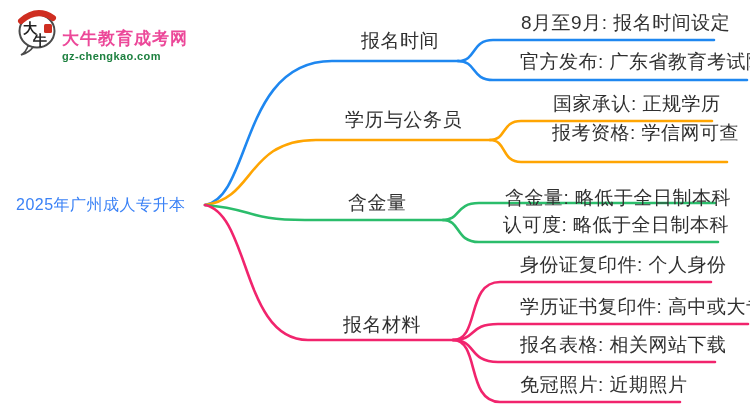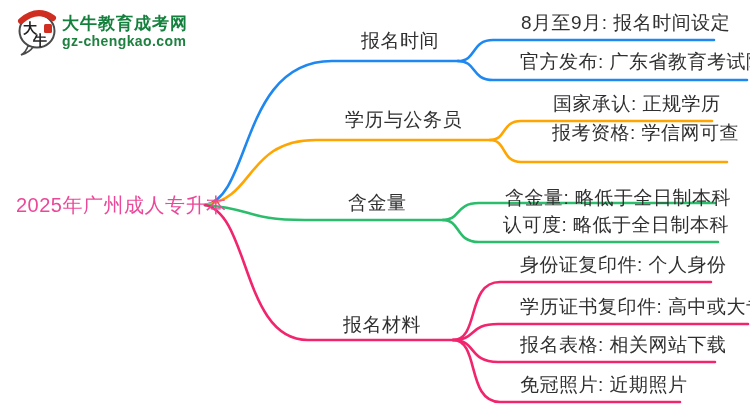--- a/index.html
+++ b/index.html
@@ -6,25 +6,25 @@
   .stage{
     position:relative;width:750px;height:410px;background:#ffffff;overflow:hidden;
     font-family:"Liberation Sans","DejaVu Sans",sans-serif;
   }
   .lines{position:absolute;left:0;top:0;width:750px;height:410px;}
   .lines path{fill:none;stroke-width:2.6;stroke-linecap:round;}
   .node{
     position:absolute;white-space:nowrap;color:#303030;
     font-size:19px;line-height:22px;letter-spacing:0.5px;
   }
-  .root-node{font-size:20px;color:#ec4899;}
+  .root-node{font-size:16px;color:#3b82f6;}
   .logo{position:absolute;left:16px;top:8px;display:flex;align-items:flex-start;}
   .logo-text{margin-left:4px;padding-top:6px;}
   .logo-name{font-size:17px;font-weight:bold;letter-spacing:1px;line-height:20px;}
-  .logo-url{font-size:14px;font-weight:bold;letter-spacing:0.4px;line-height:14px;}
+  .logo-url{font-size:11px;font-weight:bold;letter-spacing:0.4px;line-height:14px;}
 </style>
 </head>
 <body>
 
 <div class="stage">
 
   <svg class="lines" viewBox="0 0 750 410">
 
     <path d="M205,205 C252,197 240,61 332,61 L458,61" stroke="#1e87f0"></path>
     <path d="M458,61 C477,61 471,40 493,40 L714,40" stroke="#1e87f0"></path>
@@ -48,21 +48,21 @@
   <div class="logo">
     <svg width="42" height="48" viewBox="0 0 42 48">
       <ellipse cx="21" cy="23" rx="17.5" ry="16.5" fill="#ffffff" stroke-width="2" stroke="#4a4a4a"></ellipse>
       <path d="M12,38 Q10,44 5,47 Q14,44 17,39 Z" fill="#ffffff" stroke-width="1.6" stroke="#4a4a4a"></path>
       <path d="M5,13 Q21,-1 37,10" stroke-width="6" fill="none" stroke-linecap="round" stroke="#cf2e21"></path>
       <text x="7" y="25" font-size="14" font-weight="bold" fill="#222222">大</text>
       <text x="17" y="37" font-size="14" font-weight="bold" fill="#222222">牛</text>
       <rect x="28" y="16" width="8" height="9" rx="1.5" fill="#cf2e21"></rect>
     </svg>
     <div class="logo-text">
-      <div class="logo-name" style="color: #15803d;">大牛教育成考网</div>
+      <div class="logo-name" style="color: #ec4899; margin-top: 15px;">大牛教育成考网</div>
       <div class="logo-url" style="color: rgb(30, 129, 64);">gz-chengkao.com</div>
     </div>
   </div>
 
   <div class="node root-node" style="left:16px;top:194px;">2025年广州成人专升本</div>
 
   <div class="node" style="left:344px;top:30px;margin-left:17px;">报名时间</div>
   <div class="node" style="left:345px;top:109px;">学历与公务员</div>
   <div class="node" style="left:343px;top:314px;">报名材料</div>
   <div class="node" style="left:348px;top:192px;">含金量</div>

